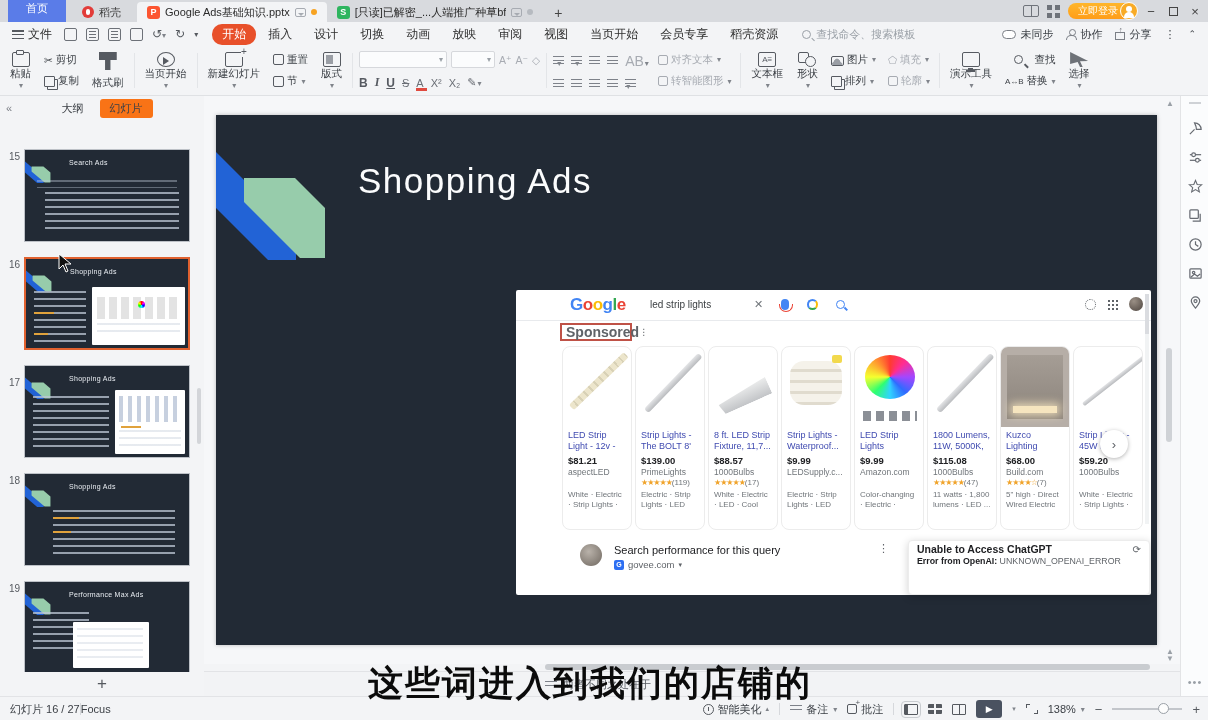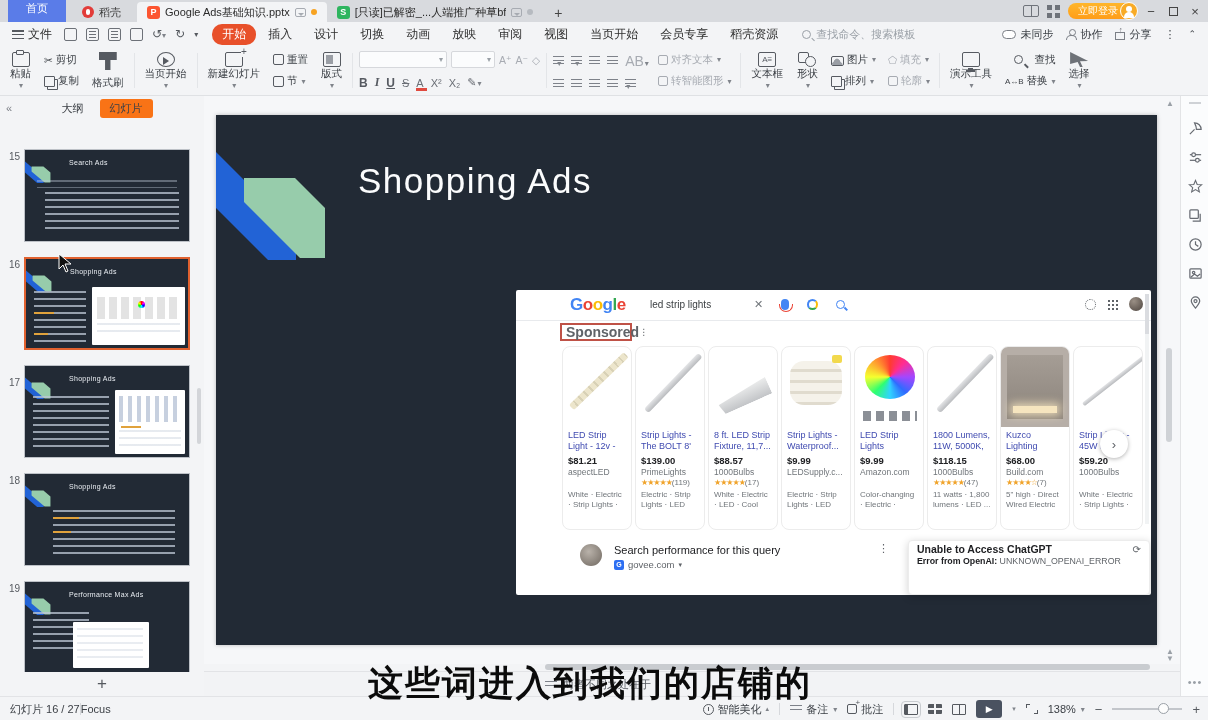--- a/index.html
+++ b/index.html
@@ -614,21 +614,21 @@
       <div class="p-price">$9.99</div>
       <div class="p-merchant">Amazon.com</div>
       <div class="p-rating" style="visibility: hidden;"><span class="p-stars"></span><span class="p-reviews"></span></div>
       <div class="p-attrs">Color-changing · Electric · Strip...</div>
     </div>
   </div>
         <div class="pcard">
     <div class="p-img img-tube"></div>
     <div class="p-body">
       <div class="p-title">1800 Lumens, 11W, 5000K, ...</div>
-      <div class="p-price">$118.15</div>
+      <div class="p-price">$115.08</div>
       <div class="p-merchant">1000Bulbs</div>
       <div class="p-rating"><span class="p-stars">★★★★★</span><span class="p-reviews">(47)</span></div>
       <div class="p-attrs">11 watts · 1,800 lumens · LED ...</div>
     </div>
   </div>
         <div class="pcard">
     <div class="p-img img-sconce"></div>
     <div class="p-body">
       <div class="p-title">Kuzco Lighting EW71305...</div>
       <div class="p-price">$68.00</div>

